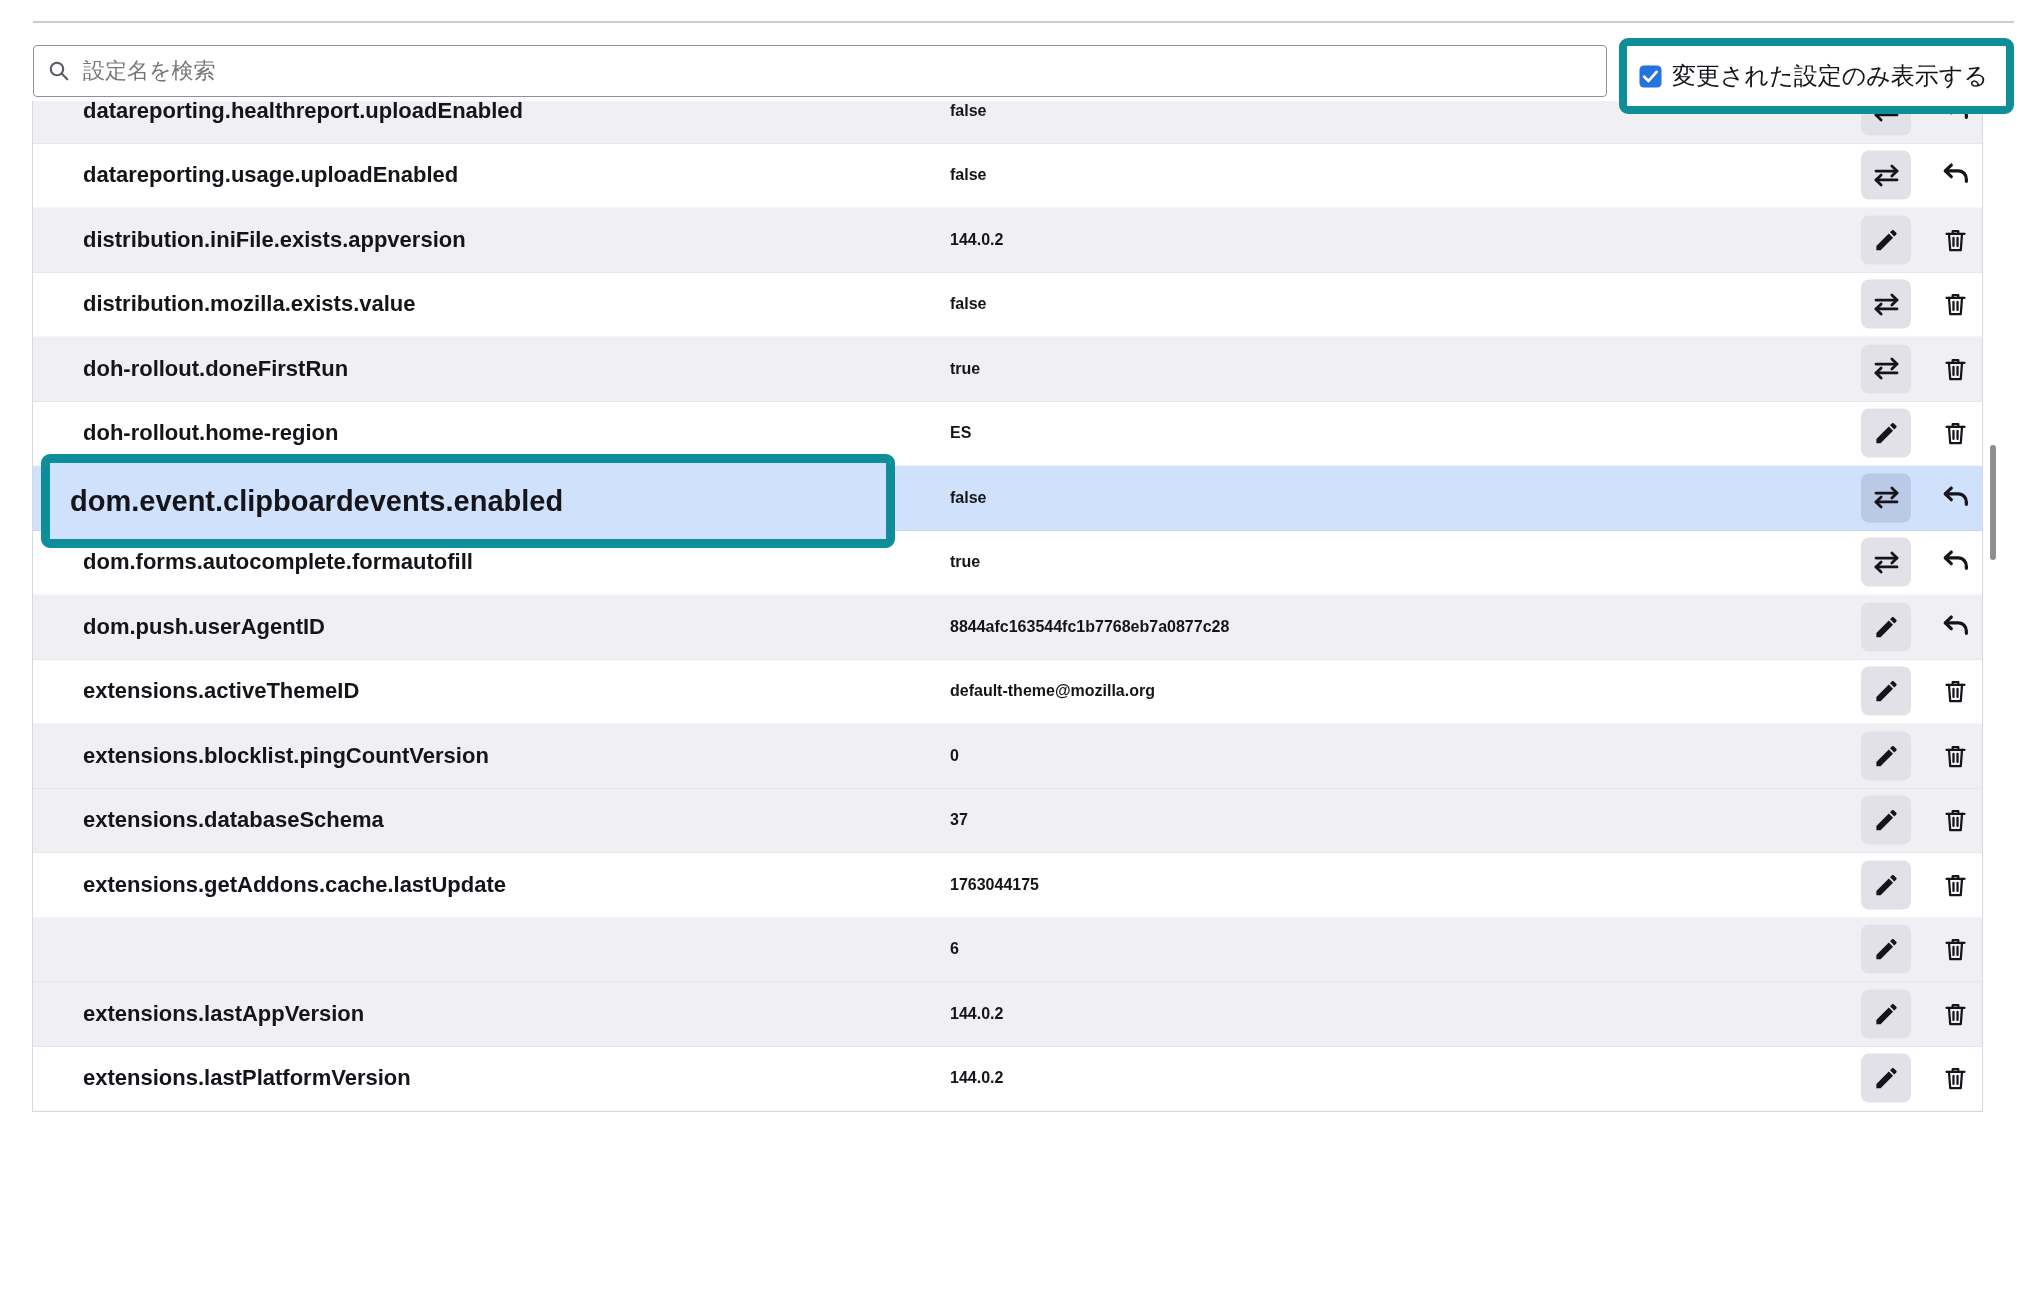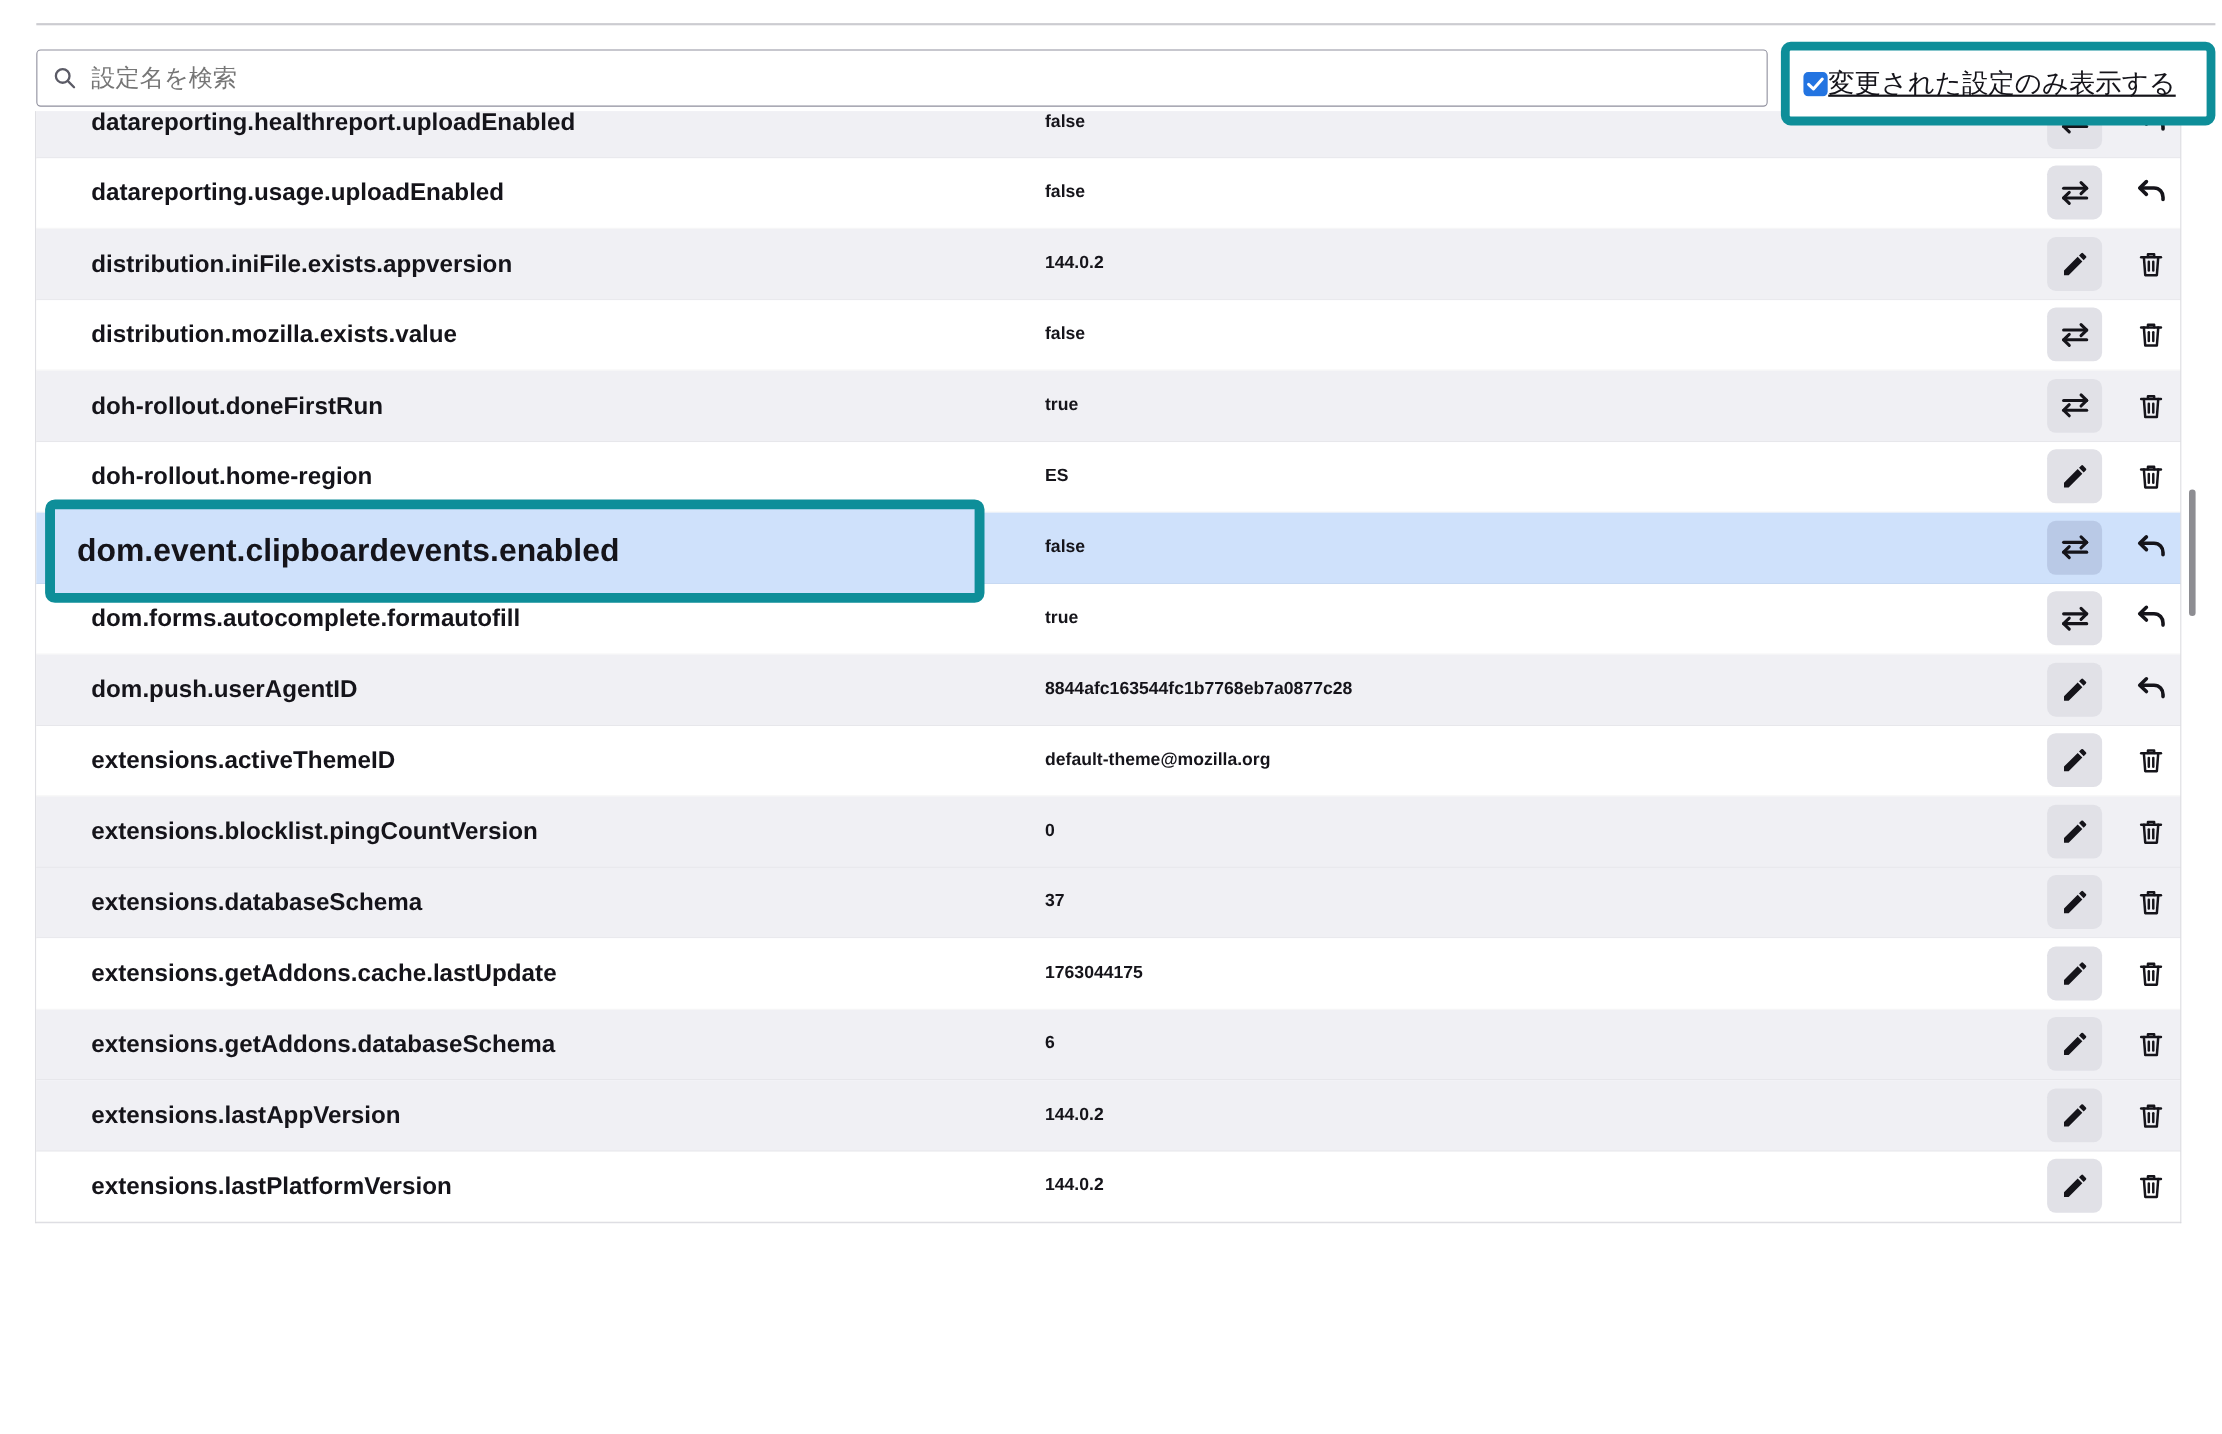--- a/index.html
+++ b/index.html
@@ -48,21 +48,21 @@
   
   .anno{position:absolute;z-index:3;box-sizing:border-box;border-radius:9px;}
   .anno-checkbox{
     left:1619px;top:38px;width:395px;height:76px;background:#ffffff;
     display:flex;align-items:center;padding-left:12px;
   }
   .checkbox{
     width:23px;height:23px;border-radius:4px;flex:0 0 auto;
     display:flex;align-items:center;justify-content:center;
   }
-  .checkbox-label{font-size:24px;white-space:nowrap;text-decoration:underline;}
+  .checkbox-label{font-size:24px;margin-left:10px;white-space:nowrap;}
   .anno-row{
     left:41px;top:454px;width:854px;height:94px;background:#cfe1fb;
     display:flex;align-items:center;padding-left:20px;
   }
   .anno-row .big-name{font-size:29px;font-weight:bold;white-space:nowrap;}
 </style>
 </head>
 <body>
 
 <div class="screen">
@@ -353,21 +353,20 @@
       <path d="M4 6.5 H20"></path>
       <path d="M9.5 6.3 V4.2 H14.5 V6.3"></path>
       <path d="M6.2 6.5 L7.3 21 H16.7 L17.8 6.5"></path>
       <path d="M10.2 10.2 V17.3"></path>
               <path d="M13.8 10.2 V17.3"></path>
     </svg>
   </span>
         </span>
     </div>
       <div class="row odd">
-      <span class="pref-name">extensions.getAddons.databaseSchema</span>
       <span class="pref-value">6</span>
       <span class="btn-primary">
           <span class="icon">
     <svg width="27" height="27" viewBox="0 0 24 24" fill="#15141a">
       <path d="M3 17.25V21h3.75L17.81 9.94l-3.75-3.75L3 17.25zM20.71 7.04a1 1 0 0 0 0-1.41l-2.34-2.34a1 1 0 0 0-1.41 0l-1.83 1.83 3.75 3.75 1.83-1.83z"></path>
     </svg>
   </span>
         </span>
       <span class="btn-secondary">
           <span class="icon">

